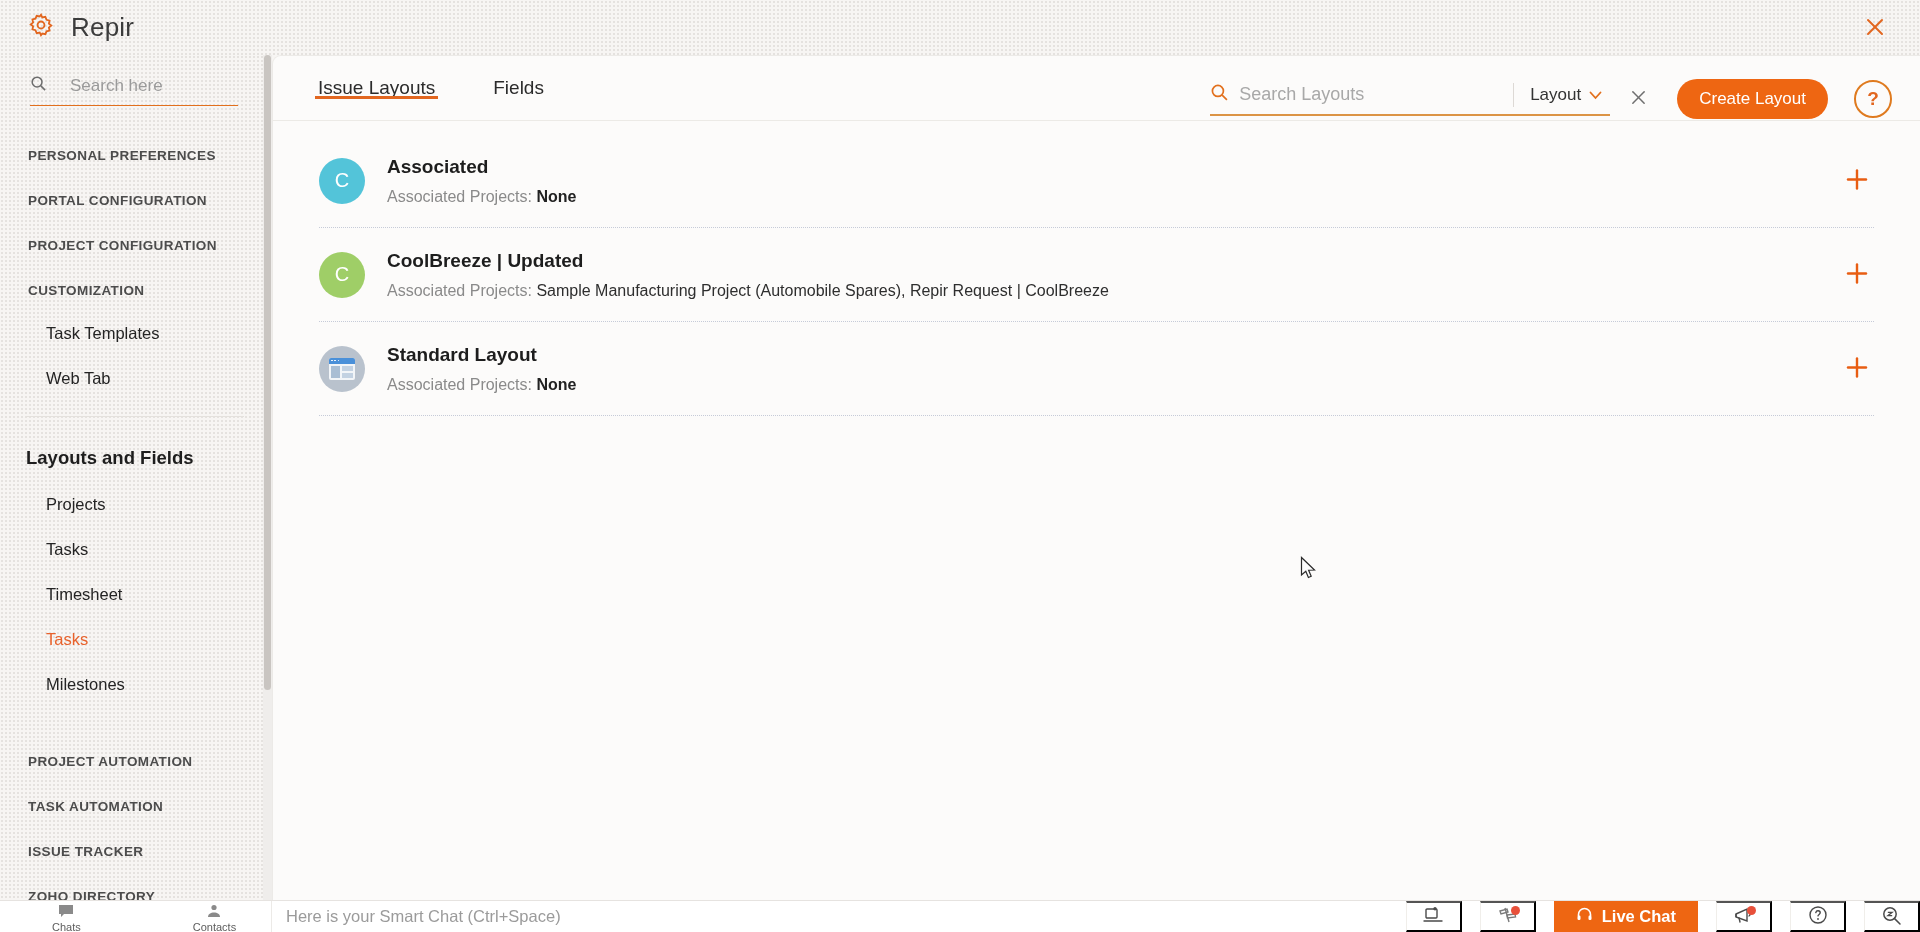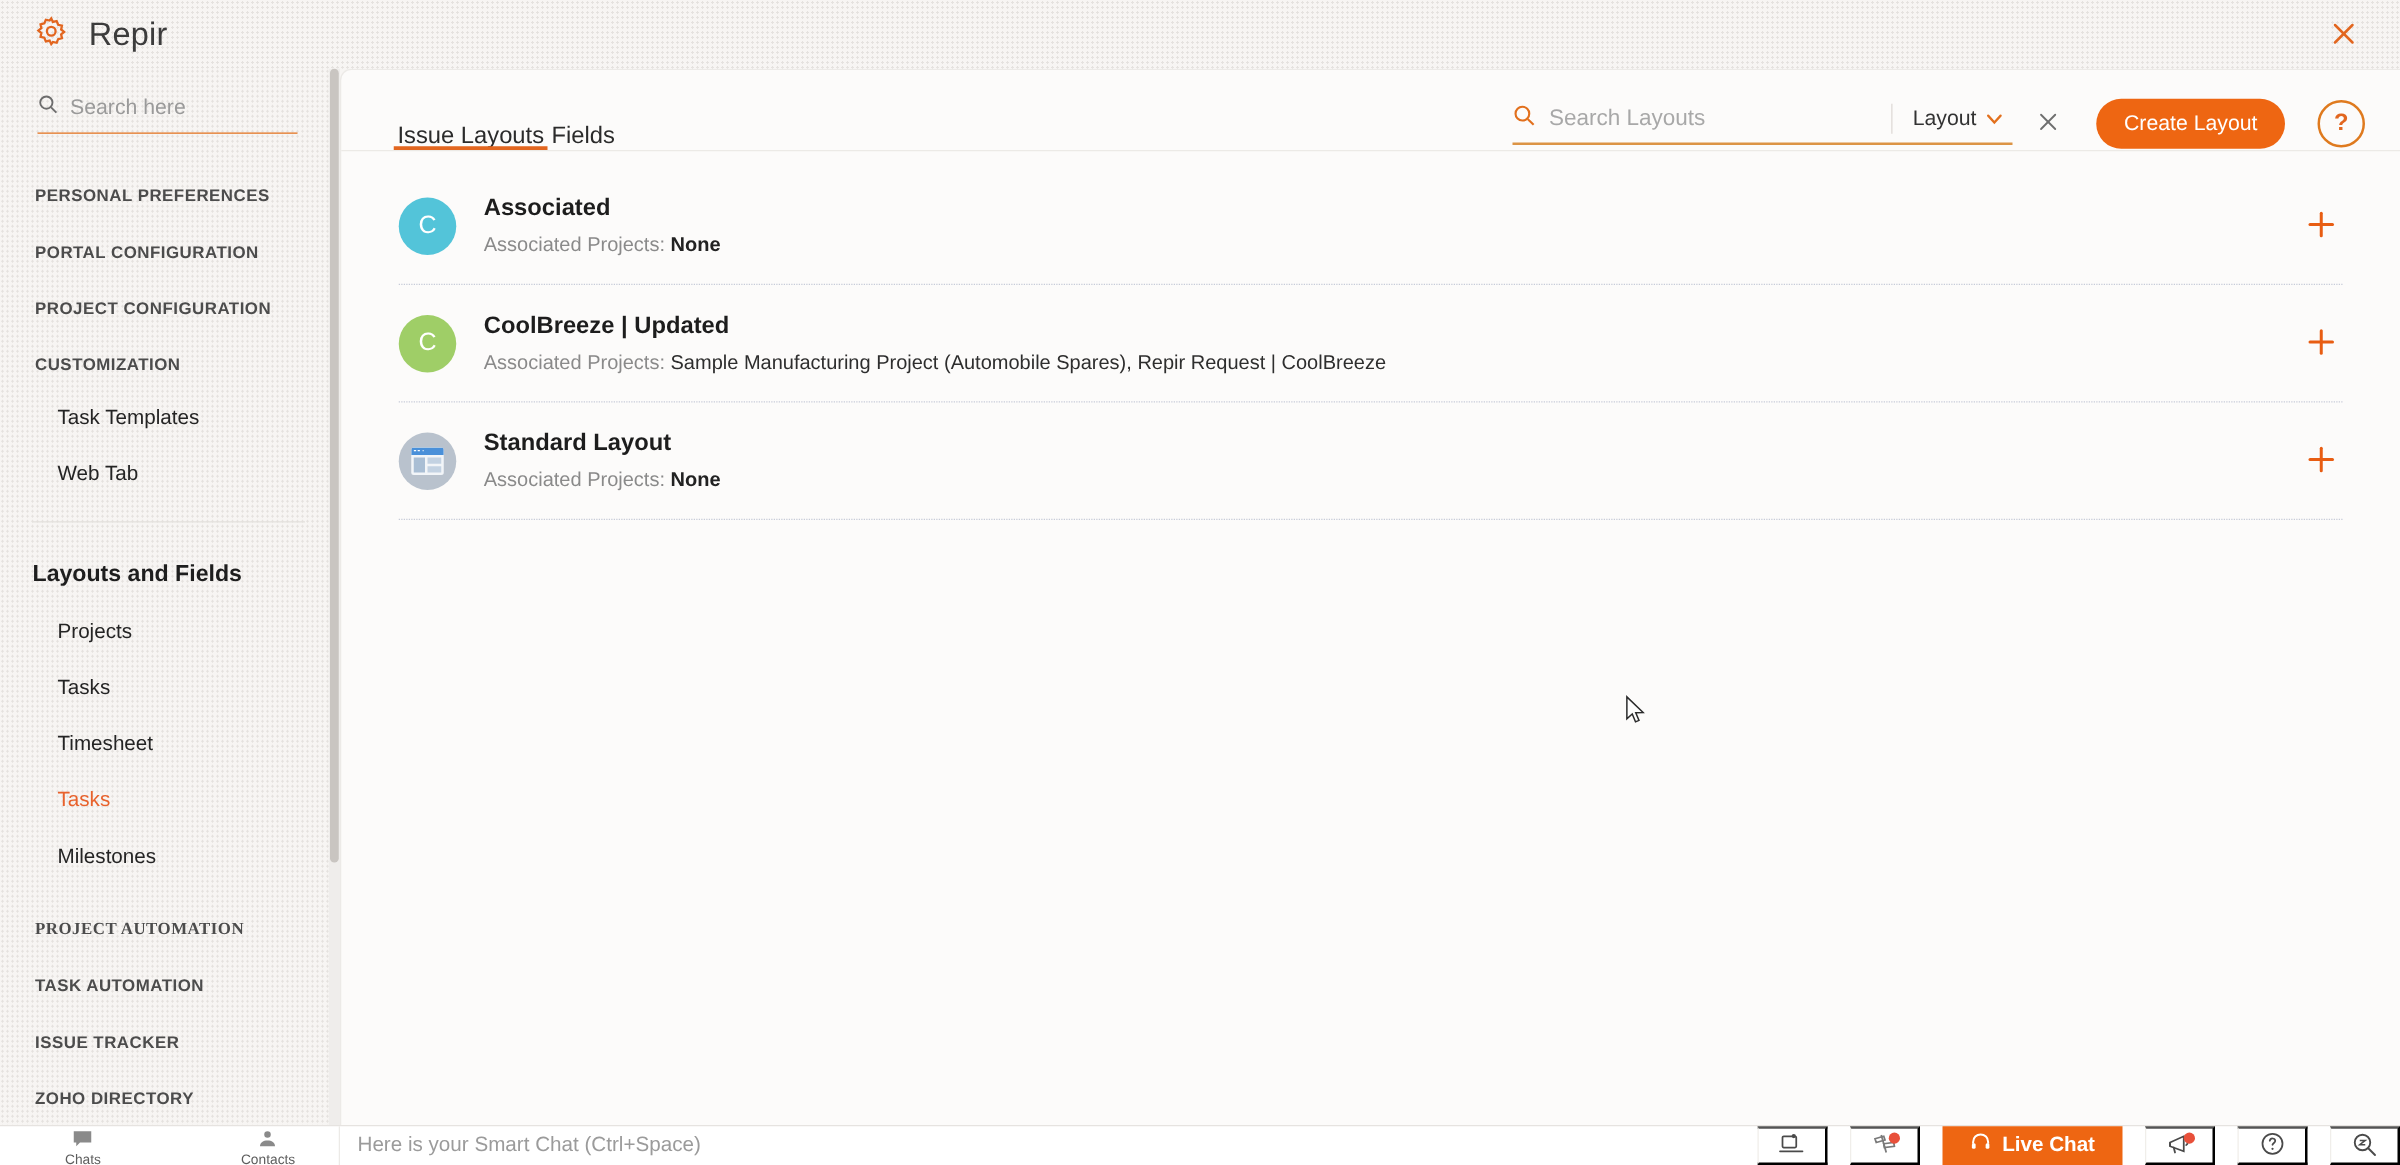--- a/index.html
+++ b/index.html
@@ -15,42 +15,42 @@
   .gear { color:#e2661f; font-size:27px; line-height:1; }
   .app-title { font-size:26px; color:#3c3c3c; font-weight:500; margin-left:17px; letter-spacing:.2px; }
   .close-btn { position:absolute; right:30px; top:13px; width:30px; height:30px; border:none;
     background:transparent; cursor:pointer; display:flex; align-items:center; justify-content:center; }
 
   
   .content-row { display:flex; height:845px; }
 
   
   .sidebar { width:272px; position:relative; padding-top:20px; flex-shrink:0; }
-  .search-box { margin:0 34px 0 30px; display:flex; align-items:center; gap:9px;
+  .search-box { margin:0 34px 0 30px; display:flex; align-items:flex-end; gap:23px;
     border-bottom:1.5px solid #e2701d; padding-bottom:9px; }
   .search-box input { border:none; outline:none; background:transparent; font-size:17px;
     color:#444; width:170px; font-family:inherit; }
   .search-box input::placeholder { color:#9a9a9a; }
   .nav-section { font-size:13.5px; font-weight:bold; color:#4c4c4c; letter-spacing:.4px;
     margin:30px 0 0 28px; cursor:pointer; }
   .nav-section.first { margin-top:42px; }
-  .nav-section.gap { margin-top:40px;font-family:Liberation Serif, serif; }
+  .nav-section.gap { margin-top:60px; }
   .nav-sub { font-size:16.5px; color:#242424; margin:26px 0 0 46px; cursor:pointer; }
   .nav-group { font-size:18.5px; font-weight:bold; color:#1e1e1e; margin:30px 0 0 26px; }
   .nav-divider { border-top:1px solid #e4e1dd; margin:28px 0 0 26px; width:218px; }
   .nav-sub.active { color:#e8622c; }
   .sb-rail { position:absolute; top:0; right:0; width:9px; height:100%; background:#efedeb; }
   .sb-thumb { position:absolute; top:0; right:1px; width:7px; height:635px; background:#c9c5c1; border-radius:4px; }
 
   
   .panel { flex:1; background:#fcfbfa; border-top-left-radius:9px;
     border-top:1px solid #eceae7; border-left:1px solid #eceae7; position:relative; }
   .toolbar { height:65px; border-bottom:1px solid #eceae6; position:relative;
     display:flex; align-items:flex-end; }
-  .tabs { margin-left:42px; display:flex; height:100%; align-items:flex-end; }
+  .tabs { margin-left:42px; display:flex; gap:52px; height:100%; align-items:center; }
   .tab { font-size:19px; color:#2b2b2b; display:flex; align-items:center; position:relative;
     padding:0 3px; cursor:pointer; }
   .tab.active { font-weight:500; }
   .tab.active::after { content:""; position:absolute; left:0; right:0; bottom:0; height:3px; background:#e2661f; }
 
   .toolbar-right { position:absolute; right:28px; top:11px; height:100%; display:flex; align-items:center; }
   .filter-field { display:flex; align-items:center; border-bottom:2px solid #dc9445; padding-bottom:7px; }
   .filter-field input { border:none; outline:none; background:transparent; font-size:18px;
     color:#333; width:268px; margin-left:10px; font-family:inherit; }
   .filter-field input::placeholder { color:#a8a8a8; }

